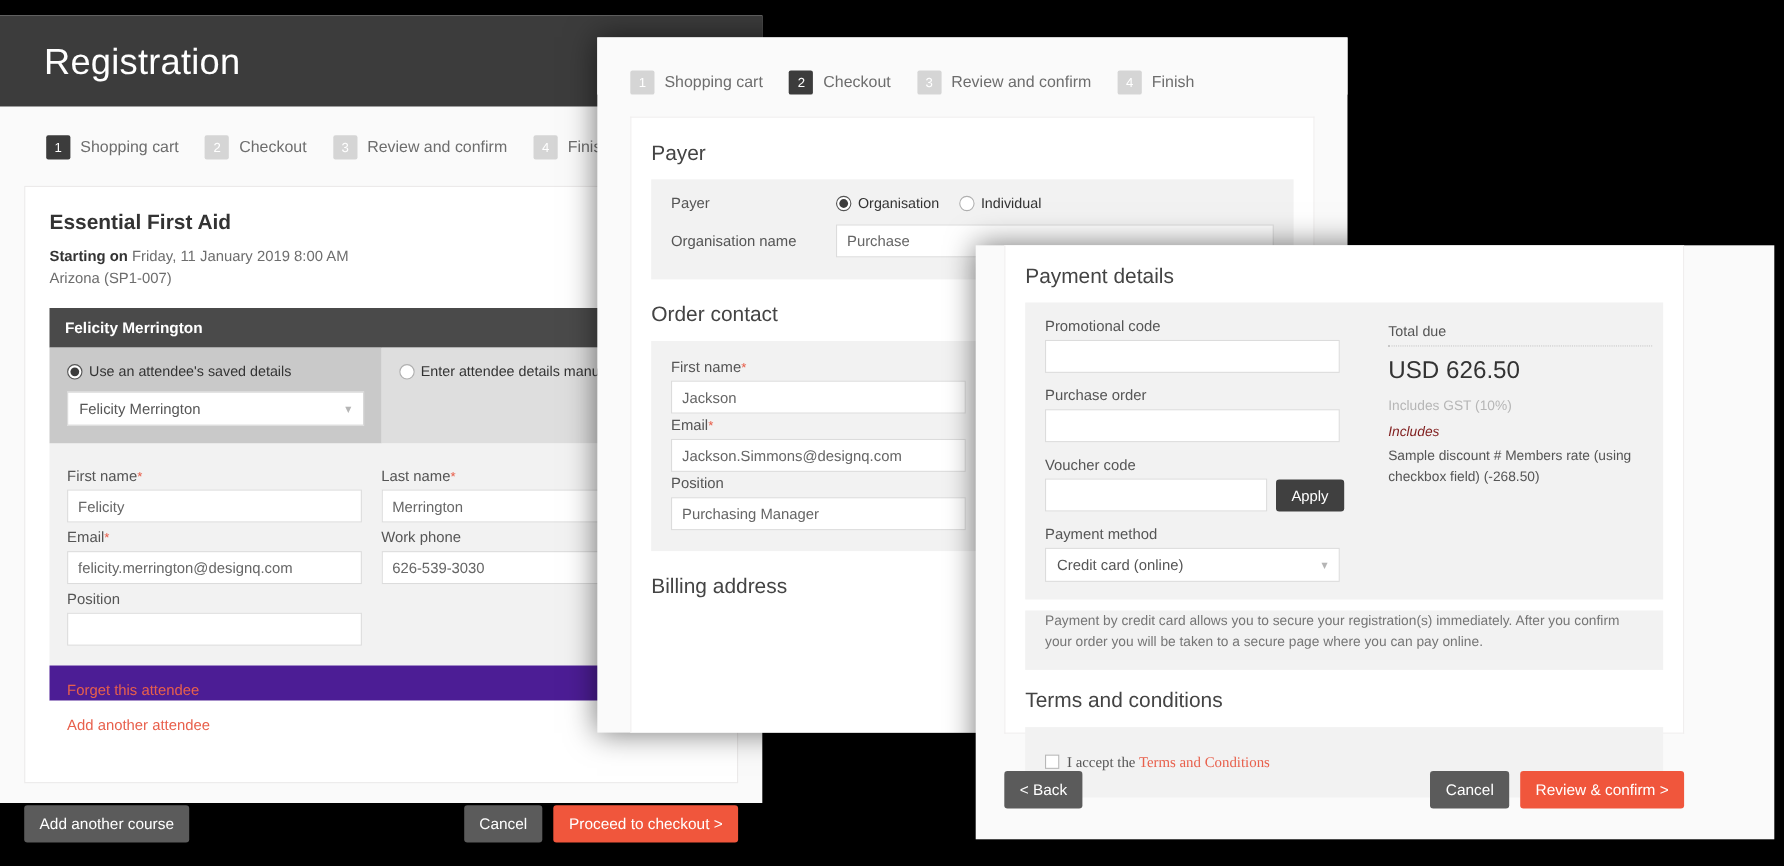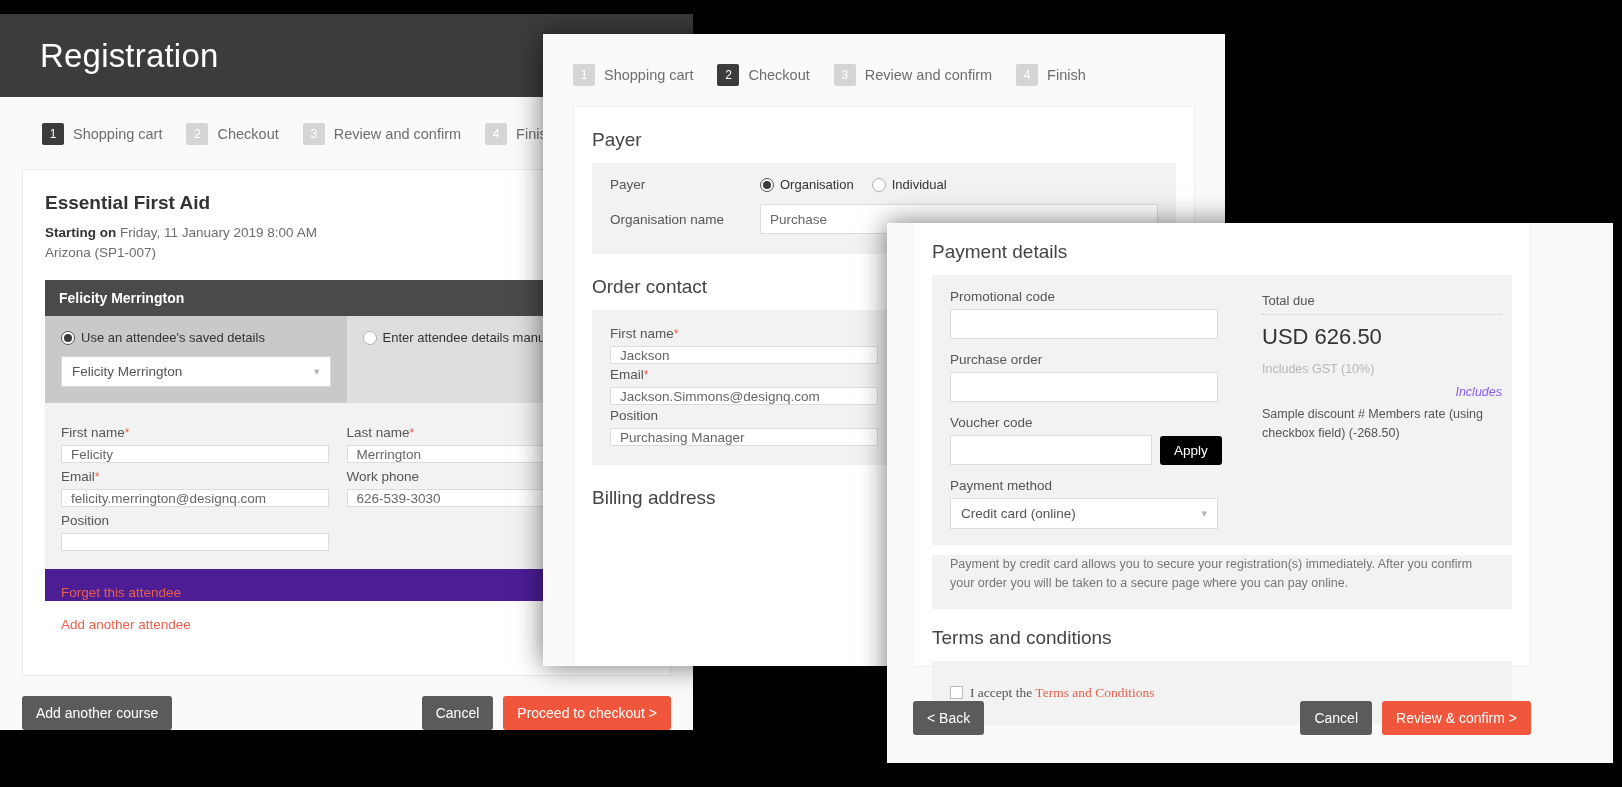--- a/index.html
+++ b/index.html
@@ -82,21 +82,21 @@
   .caret { color: #b5b5b5; font-size: 11px; }
 
   .fieldgrid {
     background: #f2f2f2; padding: 16px 16px 18px 16px;
     display: flex; flex-wrap: wrap;
   }
   .fcol { width: 50%; padding-right: 18px; }
   .flabel { font-size: 13.5px; color: #555555; margin: 6px 0 5px 0; }
   .req { color: #e8604c; font-size: 12px; }
   .finput {
-    background: #ffffff; border: 1px solid #dcdcdc; height: 18px;
+    background: #ffffff; border: 1px solid #dcdcdc; height: 30px;
     display: flex; align-items: center; padding: 0 9px;
     font-size: 13.5px; color: #666666;
   }
   .link-red { color: #e8604c; font-size: 13.5px; }
   .forget { padding: 14px 0 0 16px; background: #4c1d95; }
   .addanother { background: #ffffff; padding: 14px 0 16px 16px; }
 
   .btnrow {
     display: flex; align-items: center; padding: 20px 22px 0 22px;
   }
@@ -138,37 +138,37 @@
     background: #ffffff; border: 1px solid #f0eeee; border-top: none;
   }
   .p3title { font-size: 19px; color: #444444; padding: 18px 0 12px 18px; }
   .p3body { background: #f2f2f2; margin: 0 18px; padding: 14px 18px 16px 18px; display: flex; }
   .p3left { width: 290px; flex: none; }
   .p3right { flex: 1; padding-left: 22px; padding-top: 4px; }
   .p3input { background: #ffffff; border: 1px solid #dcdcdc; height: 30px; width: 268px; }
   .voucher-row { display: flex; align-items: center; gap: 8px; }
   .voucher-row .p3input { width: 202px; }
   .apply-btn {
-    background: #000000; color: #ffffff; font-size: 13.5px;
+    background: #404040; color: #ffffff; font-size: 13.5px;
     padding: 7px 14px; border-radius: 3px;
   }
   .p3select {
     background: #ffffff; border: 1px solid #dcdcdc; height: 31px; width: 268px;
     display: flex; align-items: center; justify-content: space-between;
     padding: 0 10px; font-size: 13.5px; color: #555555;
   }
   .paynote {
     font-size: 12.5px; color: #767676; line-height: 1.5; margin-top: 10px;
     width: 548px;
   }
   .totaldue-lab { font-size: 13px; color: #555555; padding-bottom: 6px; }
   .dotline { border-top: 1px dotted #c8c8c8; margin-bottom: 9px; }
   .totaldue-amt { font-size: 22px; color: #333333; margin-bottom: 12px; }
   .gst { font-size: 12.5px; color: #b6b6b6; margin-bottom: 9px; }
-  .includes { font-size: 12.5px; color: #8b5cf6; font-style: italic; margin-bottom: 6px; text-align: right; }
+  .includes { font-size: 12.5px; color: #7f1d1d; font-style: italic; margin-bottom: 6px; }
   .discount { font-size: 12.5px; color: #555555; line-height: 1.55; width: 240px; }
 
   .tc-body {
     background: #f2f2f2; margin: 0 18px; padding: 18px;
     display: flex; align-items: center; height: 64px;
   }
   .chk {
     width: 13px; height: 13px; border: 1px solid #b8b8b8; background: #ffffff;
     margin-right: 7px; flex: none;
   }

